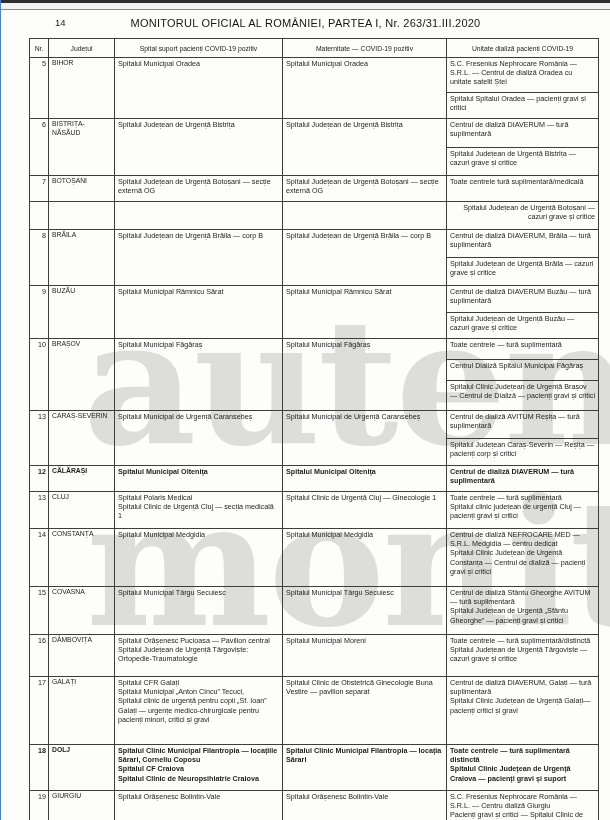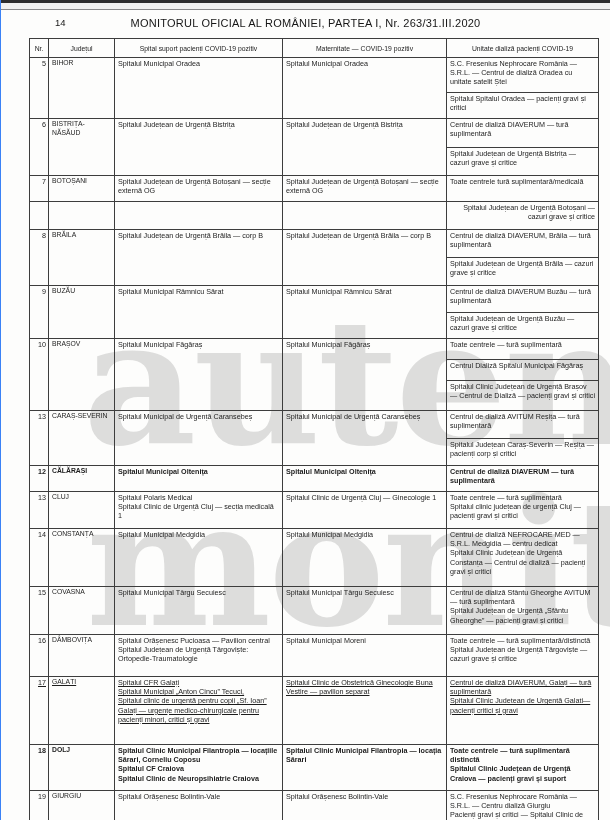--- a/index.html
+++ b/index.html
@@ -50,21 +50,21 @@
   #rows tr:nth-child(4){height:27px;text-align:right;}
   #rows tr:nth-child(5){height:55px;}
   #rows tr:nth-child(6){height:52px;}
   #rows tr:nth-child(7){height:71px;}
   #rows tr:nth-child(8){height:54px;}
   #rows tr:nth-child(9){height:25px;font-weight:bold;}
   #rows tr:nth-child(10){height:36px;}
   #rows tr:nth-child(11){height:57px;}
   #rows tr:nth-child(12){height:47px;}
   #rows tr:nth-child(13){height:41px;}
-  #rows tr:nth-child(14){height:67px;text-decoration:underline;}
+  #rows tr:nth-child(14){height:67px;}
   #rows tr:nth-child(15){height:45px;font-weight:bold;}
   #rows tr:nth-child(16){height:45px;}
 </style>
 </head>
 <body>
 
 <div class="page">
   <div class="scan-top"></div>
 
   <div class="pagehdr">

